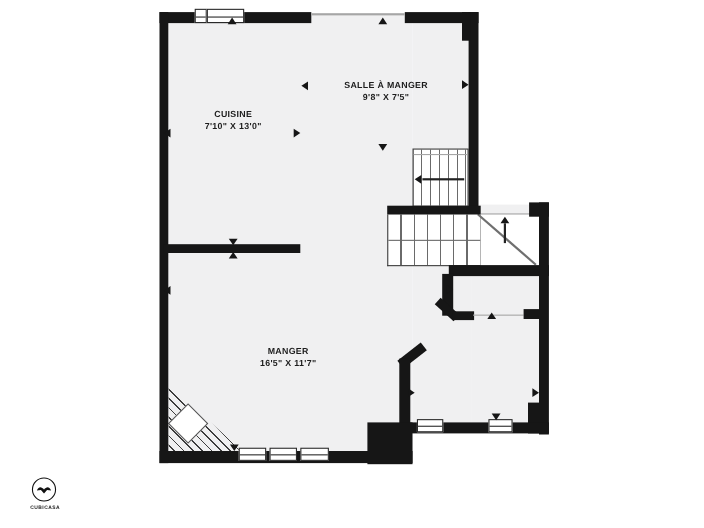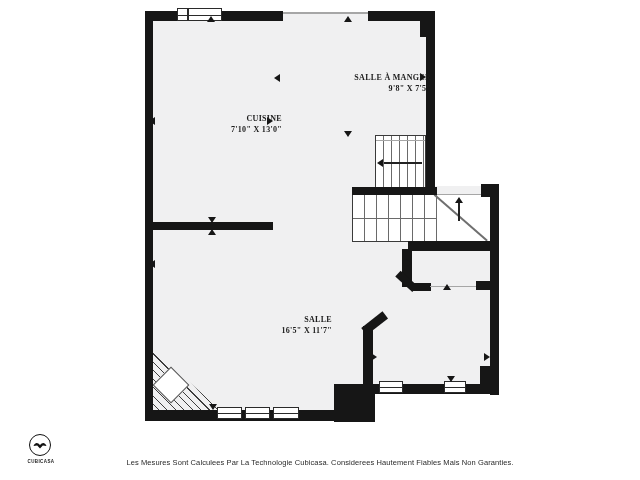--- a/index.html
+++ b/index.html
@@ -23,22 +23,22 @@
   .tri.up{border-bottom:6px solid #161616;border-top:none;}
   .tri.down{border-top:6px solid #161616;border-bottom:none;}
   .tri.left{border-right:6px solid #161616;border-left:none;}
   .tri.right{border-left:6px solid #161616;border-right:none;}
   .diagwall{position:absolute;background:#161616;}
   .hatch{position:absolute;left:153px;top:350px;width:70px;height:62px;
     clip-path:polygon(0 0,0 100%,100% 100%);
     background:repeating-linear-gradient(45deg, rgba(0,0,0,0) 0 5px, #3d3d3d 5px 6px);}
   .diamond{position:absolute;left:158px;top:372px;width:26px;height:26px;background:#fff;
     border:1px solid #555;transform:rotate(45deg);box-sizing:border-box;}
-  .room-label{position:absolute;text-align:right;font-size:8px;font-weight:700;
-    color:#1c1c1c;letter-spacing:.3px;line-height:11px;font-family:Liberation Serif, serif;}
+  .room-label{position:absolute;text-align:center;font-size:8px;font-weight:700;
+    color:#1c1c1c;letter-spacing:.3px;line-height:11px;}
   .room-label .dims{font-weight:700;}
   .disclaimer{position:absolute;left:0;right:0;top:458px;text-align:center;font-size:7.5px;
     color:#2a2a2a;letter-spacing:.1px;}
   .logo-circle{position:absolute;left:29px;top:434px;width:22px;height:22px;border:1.6px solid #111;
     border-radius:50%;box-sizing:border-box;display:flex;align-items:center;justify-content:center;}
   .logo-text{position:absolute;left:15px;top:459px;width:52px;text-align:center;font-size:4.5px;
     color:#222;letter-spacing:.4px;font-weight:700;}
 </style>
 </head>
 <body>
@@ -105,37 +105,36 @@
   <div class="tri down" style="left:344px;top:131px;"></div>
   <div class="tri down" style="left:208px;top:217px;"></div>
   <div class="tri up" style="left:208px;top:229px;"></div>
   <div class="tri down" style="left:209px;top:404px;"></div>
   <div class="tri down" style="left:447px;top:376px;"></div>
   <div class="tri right" style="left:484px;top:353px;"></div>
   <div class="tri right" style="left:371px;top:353px;"></div>
   <div class="tri right" style="left:406px;top:259px;"></div>
   <div class="tri up" style="left:443px;top:284px;"></div>
 
-  <div class="room-label" style="left:142px;top:113px;width:140px;">
+  <div class="room-label" style="left:142px;top:98px;width:140px;">
     <div>CUISINE</div>
     <div class="dims">7'10" X 13'0"</div>
   </div>
   <div class="room-label" style="left:271px;top:72px;width:160px;">
     <div>SALLE À MANGER</div>
     <div class="dims">9'8" X 7'5"</div>
   </div>
   <div class="room-label" style="left:192px;top:314px;width:140px;">
-    <div>SALLE</div>
+    <div>MANGER</div>
     <div class="dims">16'5" X 11'7"</div>
   </div>
 
   <div class="logo-circle">
     <span style="display:flex;">
       <svg width="14" height="10" viewBox="0 0 14 10">
           <path d="M0.5,6 C2.5,1.5 5,2.8 7,5 C9,2.8 11.5,1.5 13.5,6 L9.8,5.4 L7,8.6 L4.2,5.4 Z" fill="#111"></path>
         </svg>
     </span>
   </div>
   <div class="logo-text">CUBICASA</div>
 
-  <div class="disclaimer">Les Mesures Sont Calculees Par La Technologie Cubicasa. Considerees Hautement Fiables Mais Non Garanties.</div>
 
 </div>
 
 </body></html>

